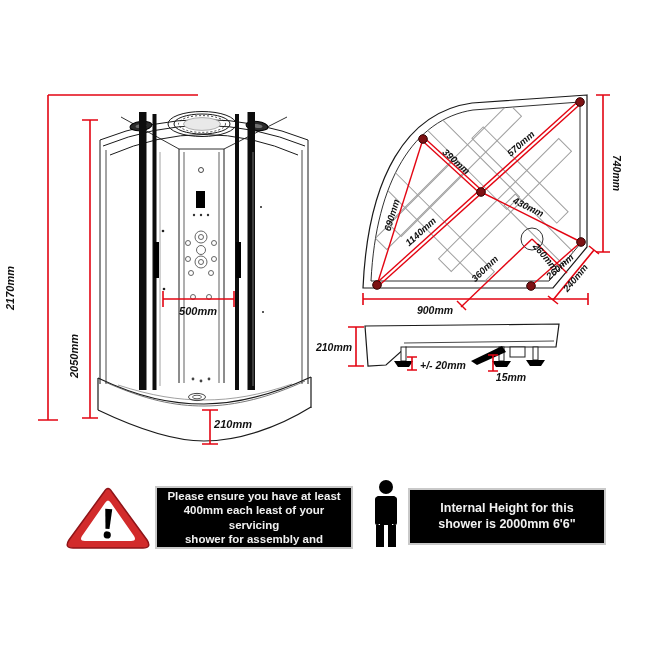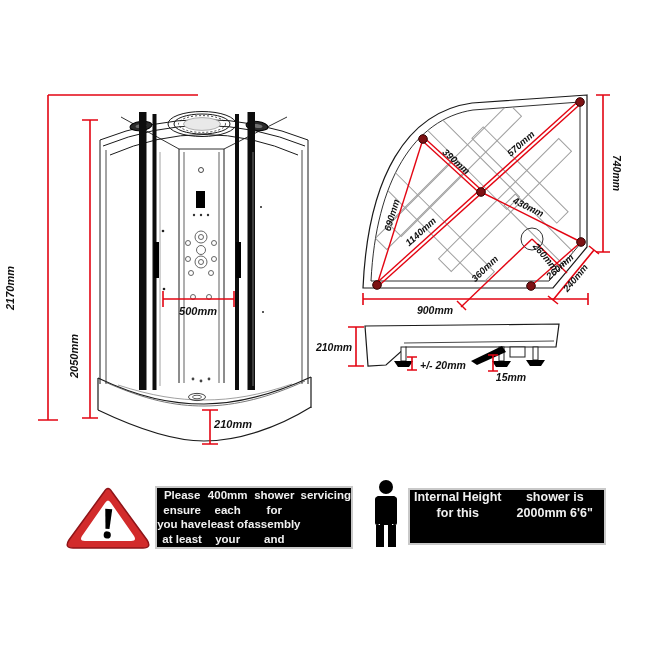--- a/index.html
+++ b/index.html
@@ -4,21 +4,21 @@
 <style>
   html,body{margin:0;padding:0;background:#fff;}
   .canvas{position:relative;width:650px;height:650px;background:#fff;overflow:hidden;
           font-family:"Liberation Sans",sans-serif;}
   .canvas svg text{font-family:"Liberation Sans",sans-serif;}
   .dim{font-weight:bold;font-style:italic;fill:#111;}
   .dim11{font-size:11px;}
   .dim10{font-size:10.5px;}
   .dim9{font-size:9.5px;}
   .notice{position:absolute;background:#000;border:2px solid #c9c9c9;color:#f0f0f0;
-          font-weight:bold;text-align:center;display:flex;flex-direction:row;
+          font-weight:bold;text-align:center;display:flex;flex-direction:column;
           justify-content:center;box-sizing:border-box;}
   .notice .nline{display:block;}
   #assembly-box{left:155px;top:486px;width:198px;height:63px;font-size:11.5px;line-height:14.5px;}
   #height-box{left:408px;top:488px;width:198px;height:57px;font-size:12.5px;line-height:15.5px;}
 </style>
 </head>
 <body>
 
 <div class="canvas">
 
@@ -227,21 +227,21 @@
     <path d="M10,17 L24,17 Q27,16.5 27,20 L27,45 L23,45 L23,46 L27,46 L27,68 L19,68 L19,46 L15,46 L15,68 L7,68 L7,46 L11,46 L11,45 L7,45 L7,20 Q7,16.5 10,17 Z"></path>
     <rect x="6" y="18" width="4.5" height="28" rx="2"></rect>
     <rect x="23.5" y="18" width="4.5" height="28" rx="2"></rect>
   </g>
 </svg>
 
 
 <div class="notice" id="assembly-box">
   <span class="nline">Please ensure you have at least</span>
   <span class="nline">400mm each least of your</span>
+  <span class="nline">servicing</span>
   <span class="nline">shower for assembly and</span>
-  <span class="nline">servicing</span>
 </div>
 <div class="notice" id="height-box">
   <span class="nline">Internal Height for this</span>
   <span class="nline">shower is 2000mm 6'6"</span>
 </div>
 
 </div>
 
 </body></html>

